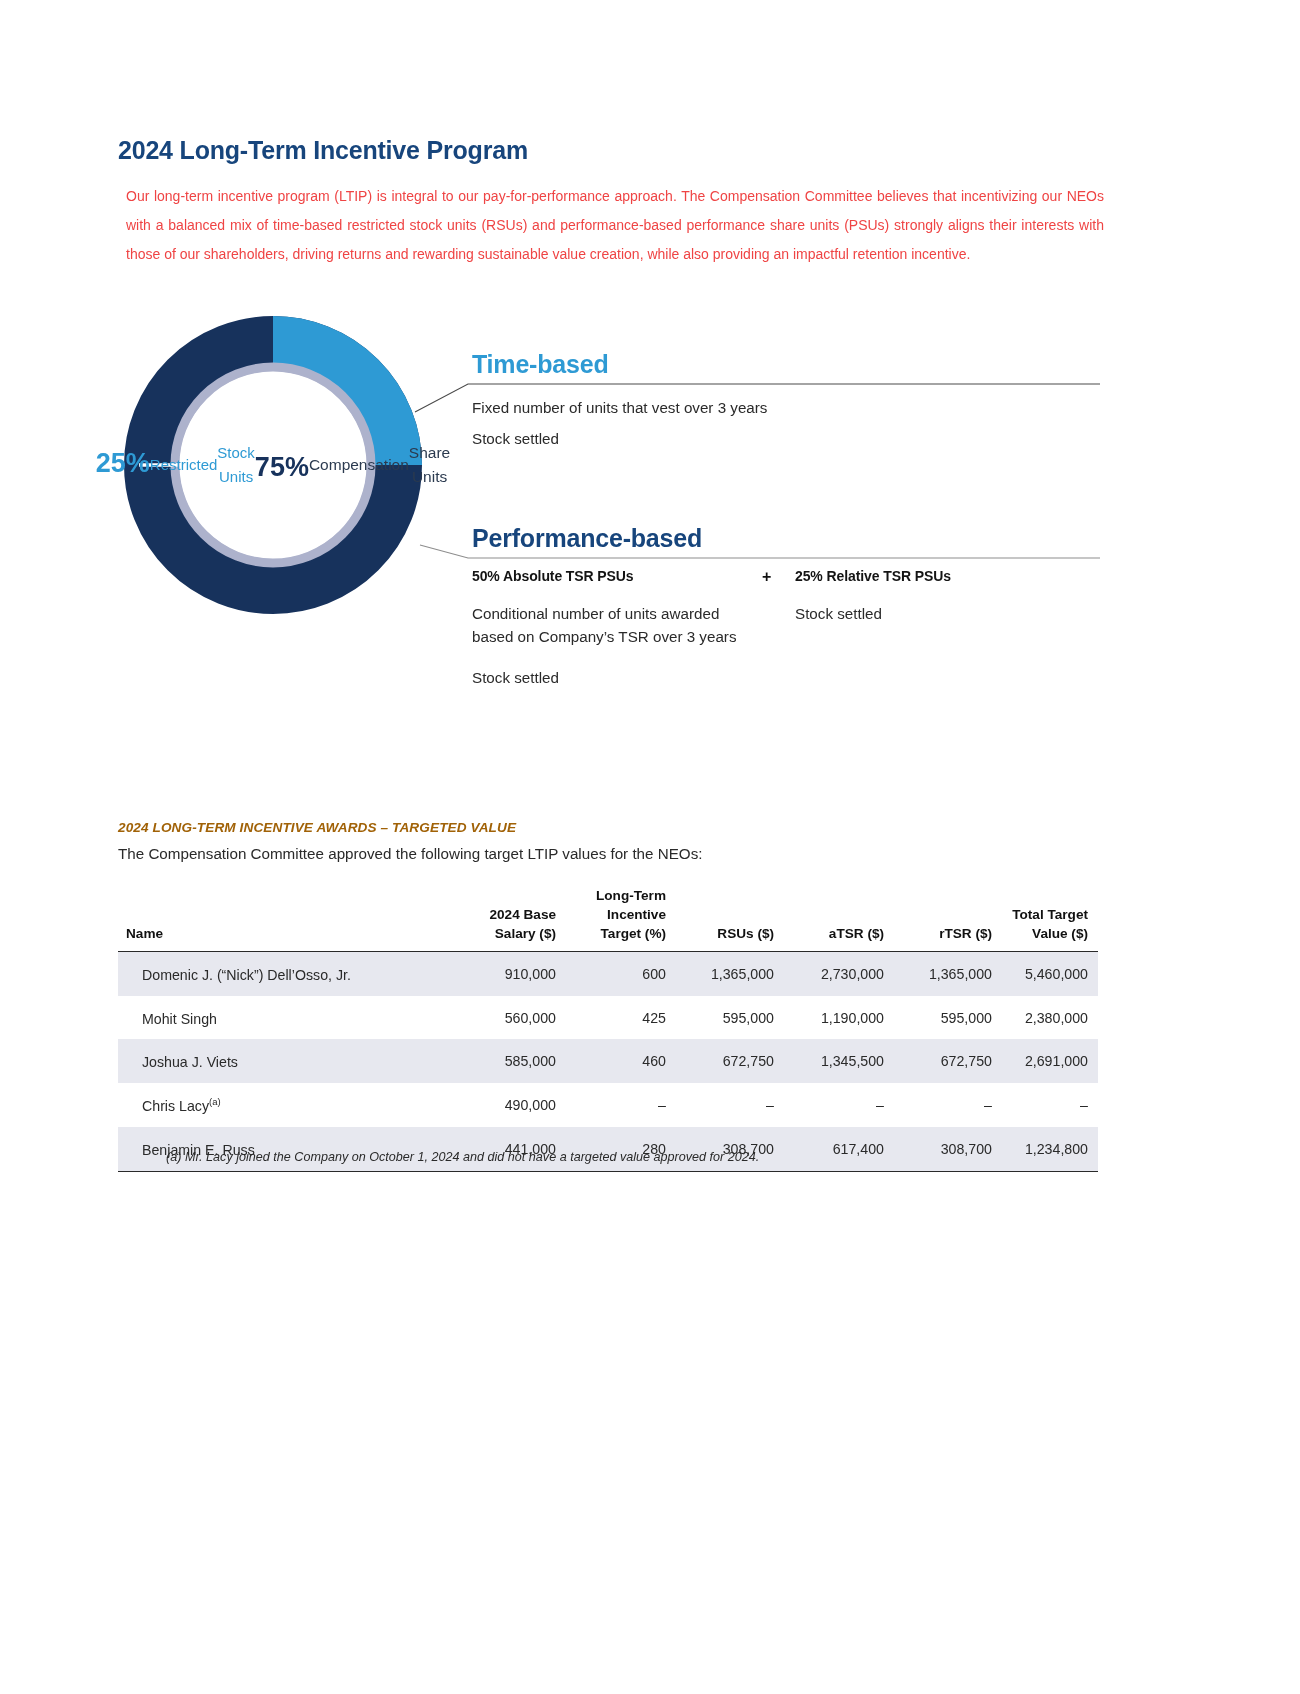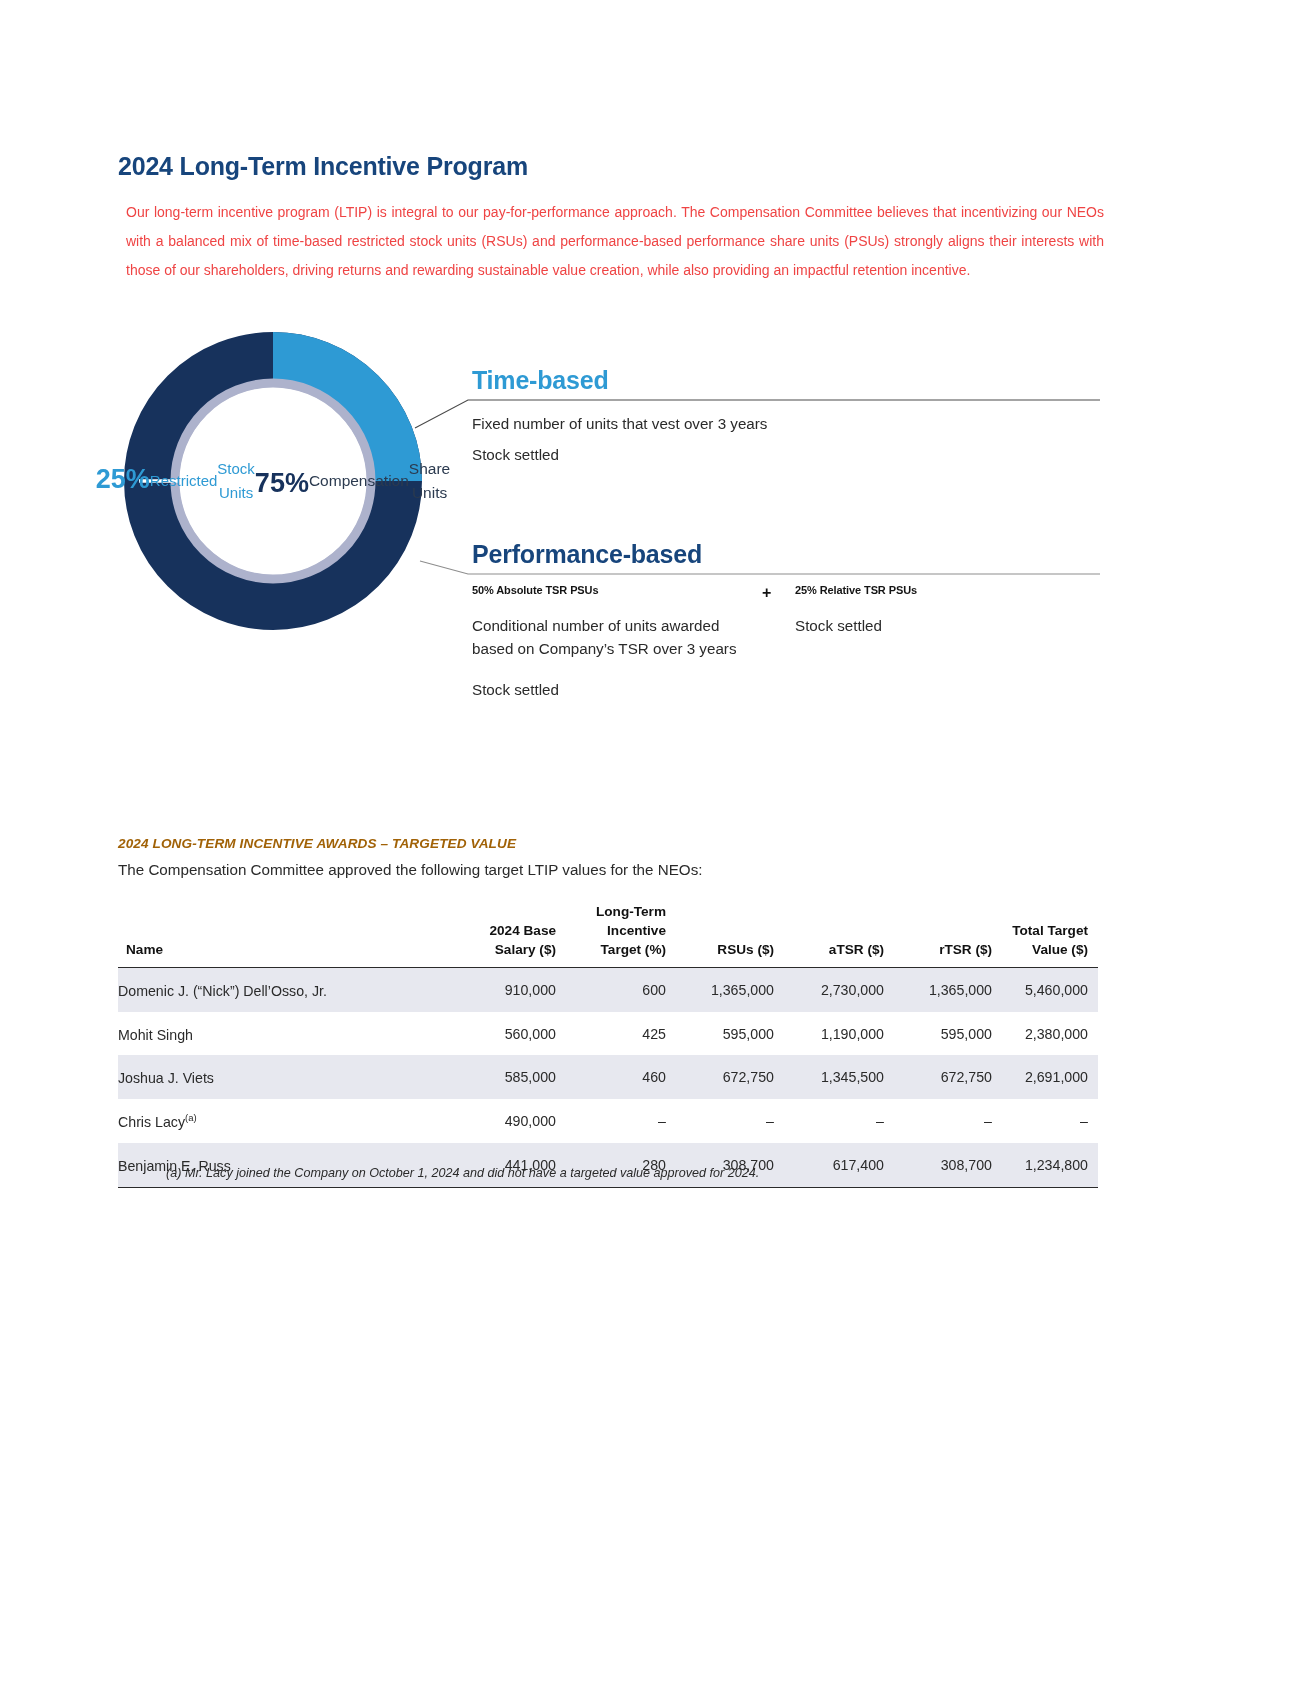--- a/index.html
+++ b/index.html
@@ -11,21 +11,21 @@
     width: 1300px;
     height: 1694px;
     position: relative;
     font-family: "Liberation Sans", sans-serif;
     color: #231f20;
     -webkit-font-smoothing: antialiased;
   }
 
   .page {
     position: absolute;
-    left: 0; top: 16px;
+    left: 0; top: 0;
     width: 1300px;
     height: 1430px;
     overflow: hidden;
   }
 
   
   .section-title {
     position: absolute;
     left: 118px;
     top: 136px;
@@ -158,21 +158,21 @@
     font-weight: bold;
     color: #111;
   }
   .pb-col-b {
     position: absolute;
     left: 795px;
     top: 568px;
     width: 300px;
   }
   .pb-sub {
-    font-size: 11px;
+    font-size: 14px;
     font-weight: bold;
     color: #141414;
     margin-bottom: 18px;
     letter-spacing: -0.1px;
   }
   .pb-body {
     font-size: 15.2px;
     color: #2a2a2a;
     line-height: 23px;
   }
@@ -222,21 +222,21 @@
     text-align: right;
   }
   table.ltip tbody td {
     padding: 13px 10px 13px 0;
     color: #2a2a2a;
     font-size: 14.2px;
     border: none;
   }
   table.ltip tbody td.td-name {
     text-align: left;
-    padding-left: 0;
+    padding-left: 24px;
   }
   table.ltip tbody td.td-num {
     text-align: right;
   }
   table.ltip tbody tr.shade td {
     background: #e7e8ef;
   }
   table.ltip tbody tr:last-child td {
     border-bottom: 1.6px solid #2a2a2a;
   }

